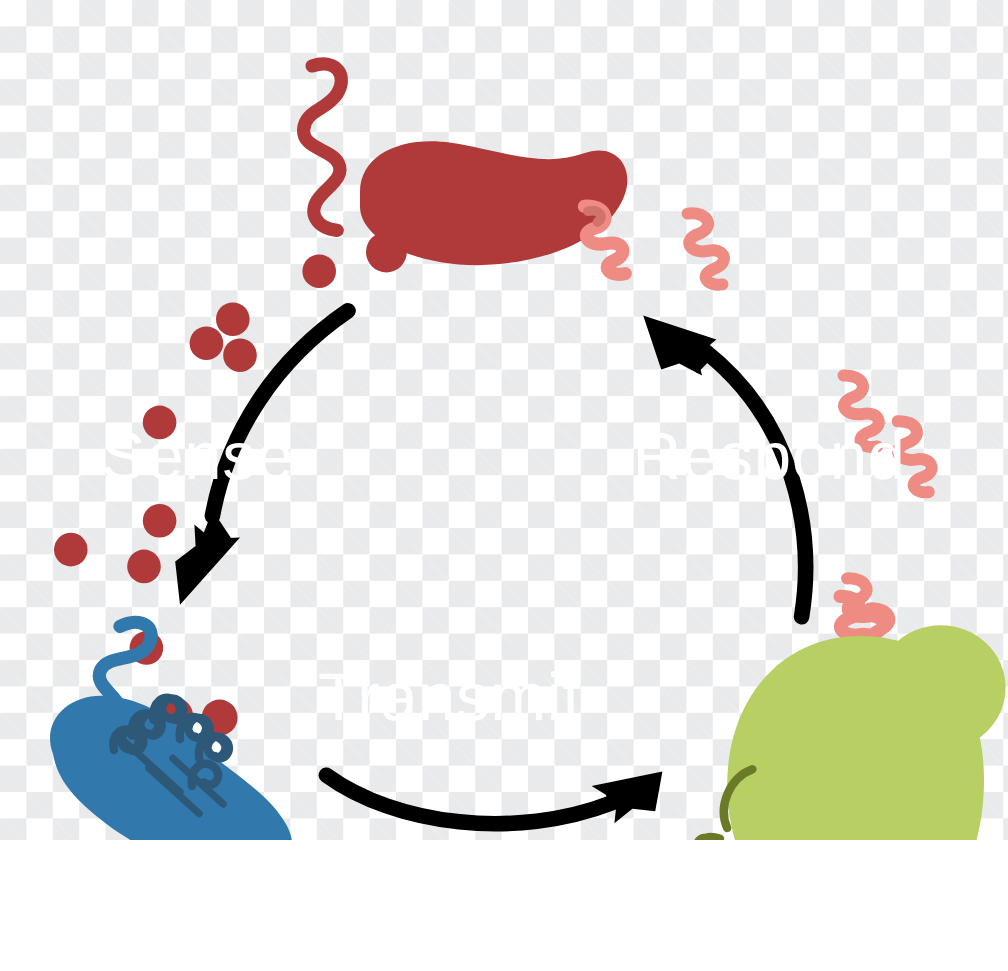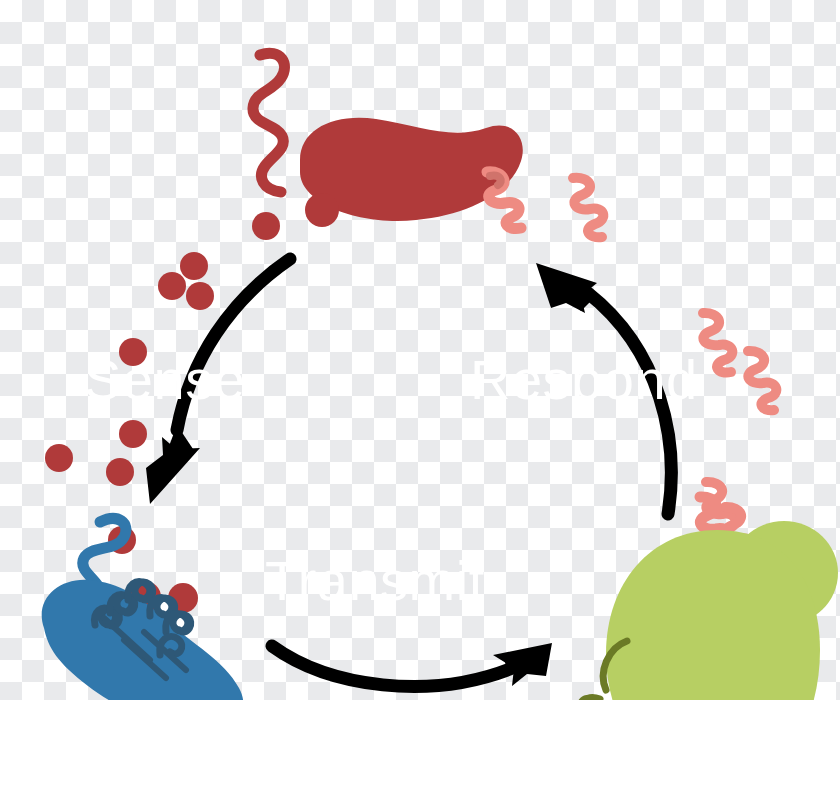--- a/index.html
+++ b/index.html
@@ -29,21 +29,21 @@
   .cycle-label {
     position: absolute;
     color: #ffffff;
     font-weight: 400;
     letter-spacing: 0.5px;
     white-space: nowrap;
     user-select: none;
     line-height: 1;
   }
   #label-sense   { left: 84px;  top: 352px; font-size: 56px; }
-  #label-respond { left: 470px; top: 352px; font-size: 56px; }
+  #label-respond { left: 527px; top: 352px; font-size: 56px; }
   #label-transmit{ left: 265px; top: 553px; font-size: 56px; }
   svg.layer {
     position: absolute;
     left: 0; top: 0;
     width: 840px;
     height: 809px;
   }
 </style>
 </head>
 <body>

